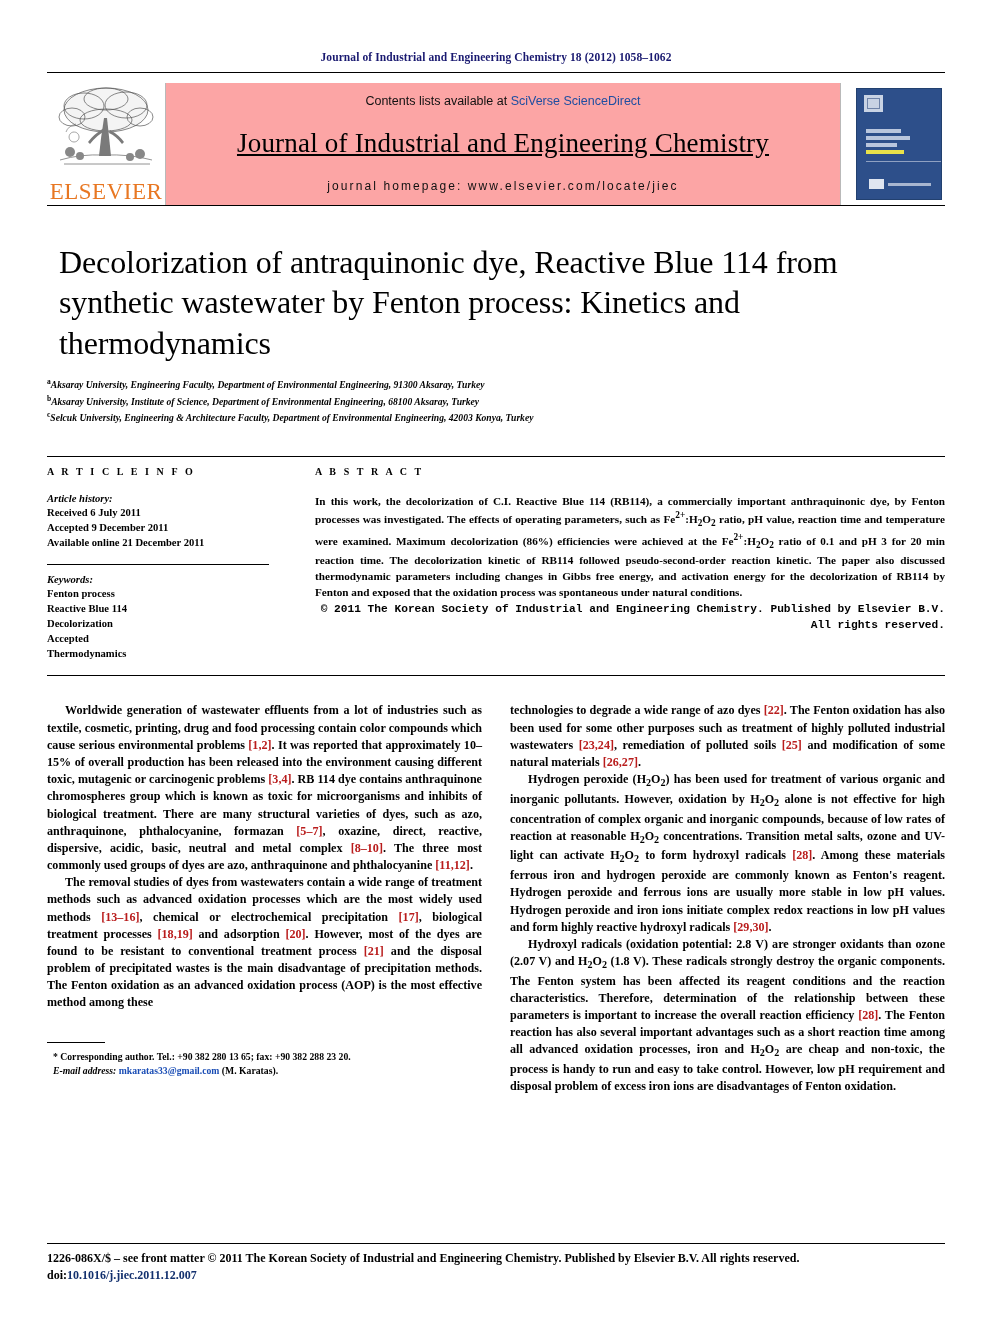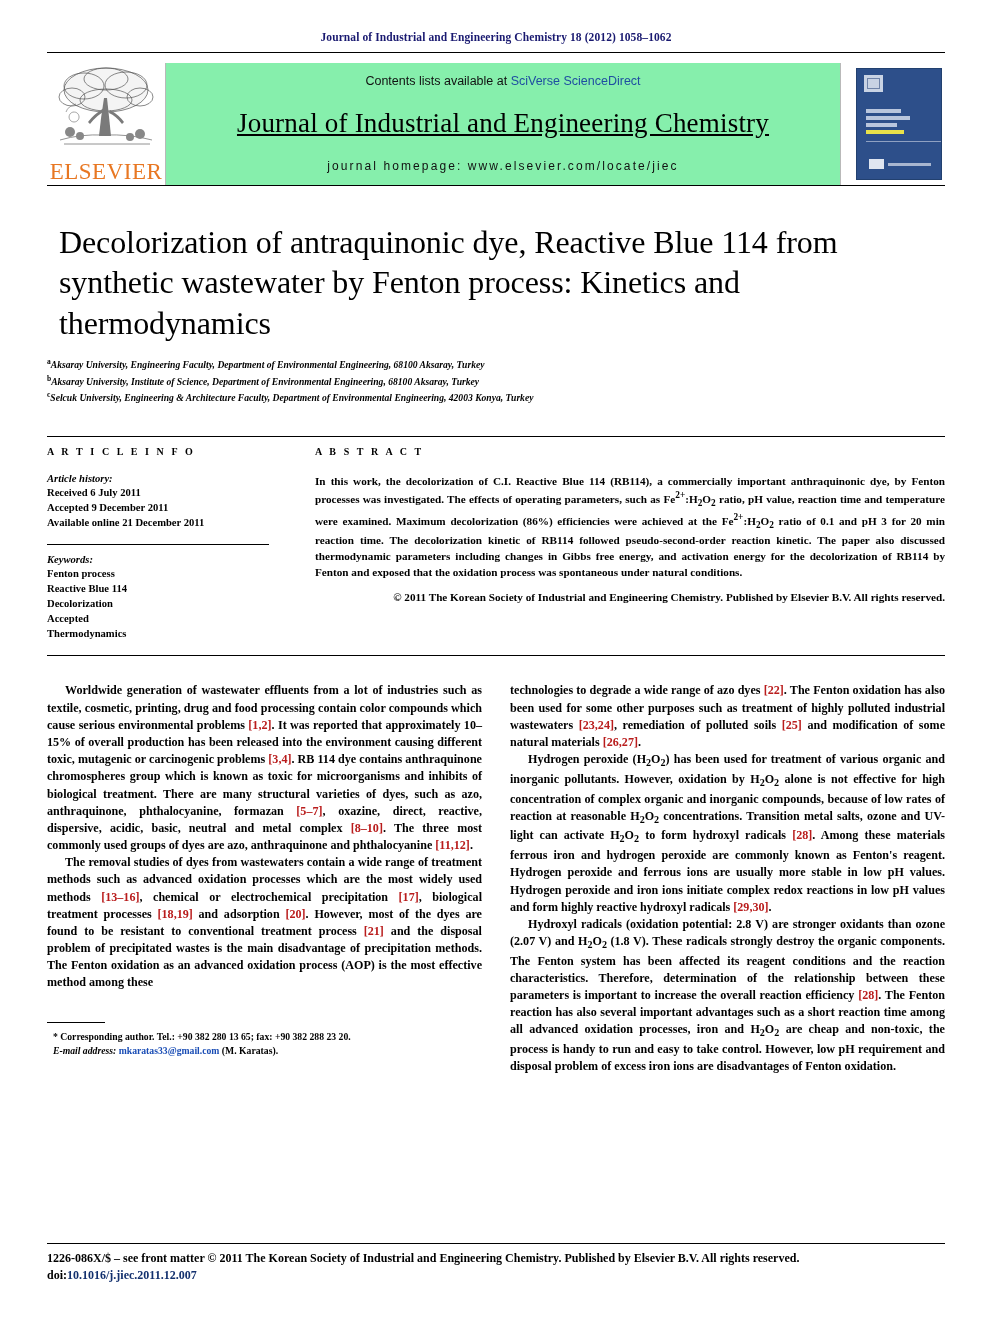--- a/index.html
+++ b/index.html
@@ -12,21 +12,21 @@
   }
   .page{position:relative;width:992px;height:1323px;overflow:hidden;}
 
   
   .runhead{
     text-align:center;
     font-family:"Liberation Serif", serif;
     font-weight:bold;
     font-size:11.5px;
     color:#191970;
-    padding-top:31px;
+    padding-top:51px;
     letter-spacing:.1px;
   }
   .rule-top{
     margin:9px 47px 0 47px;
     border-top:1.6px solid #000;
   }
 
   
   .masthead{
     margin:10px 47px 0 47px;
@@ -45,21 +45,21 @@
   .elsevier-word{
     font-family:"Liberation Serif", serif;
     color:#E87722;
     font-size:23px;
     letter-spacing:.5px;
     line-height:1;
     margin-top:4px;
   }
   .mast-center{
     flex:1 1 auto;
-    background:#86efac;
+    background:#fca5a5;
     border-left:1px solid #b9b9b9;
     border-right:1px solid #b9b9b9;
     display:flex;flex-direction:column;
     align-items:center;justify-content:space-between;
     padding:11px 0 12px 0;
     box-sizing:border-box;
   }
   .contents-line{
     font-family:"Liberation Sans", sans-serif;
     font-size:12.5px;
@@ -191,26 +191,26 @@
     width:222px;
   }
   .abstract-body{
     font-family:"Liberation Serif", serif;
     font-weight:bold;
     font-size:11.2px;
     line-height:1.44;
     text-align:justify;
   }
   .copyright{
-    font-family:Liberation Serif, serif;
+    font-family:Liberation Mono, monospace;
     font-weight:bold;
     font-size:11.2px;
     line-height:1.44;
     text-align:right;
-    margin-top:8px;
+    margin-top:0;
   }
   .rule-abs{margin:14px 47px 0 47px;border-top:1.2px solid #000;}
 
   
   .body{
     margin:26px 47px 0 47px;
     display:flex;
     gap:28px;
   }
   .bcol{width:calc(50% - 14px);box-sizing:border-box;position:relative;}
@@ -336,21 +336,21 @@
     </div>
 
   </div>
   <div class="rule-mast"></div>
 
   <div class="titleblock">
     <h1 class="article-title">Decolorization of antraquinonic dye, Reactive Blue 114 from synthetic wastewater by Fenton process: Kinetics and thermodynamics</h1>
 
 
     <div class="affils">
-      <div class="affil"><sup>a</sup><span>Aksaray University, Engineering Faculty, Department of Environmental Engineering, 68100 Aksaray, Turkey</span></div>
+      <div class="affil"><sup>a</sup><span>Aksaray University, Engineering Faculty, Department of Environmental Engineering, 91300 Aksaray, Turkey</span></div>
       <div class="affil"><sup>b</sup><span>Aksaray University, Institute of Science, Department of Environmental Engineering, 68100 Aksaray, Turkey</span></div>
       <div class="affil"><sup>c</sup><span>Selcuk University, Engineering &amp; Architecture Faculty, Department of Environmental Engineering, 42003 Konya, Turkey</span></div>
     </div>
   </div>
 
   <div class="rule-info"></div>
 
   <div class="infoabs">
 
     <div class="col-info">

